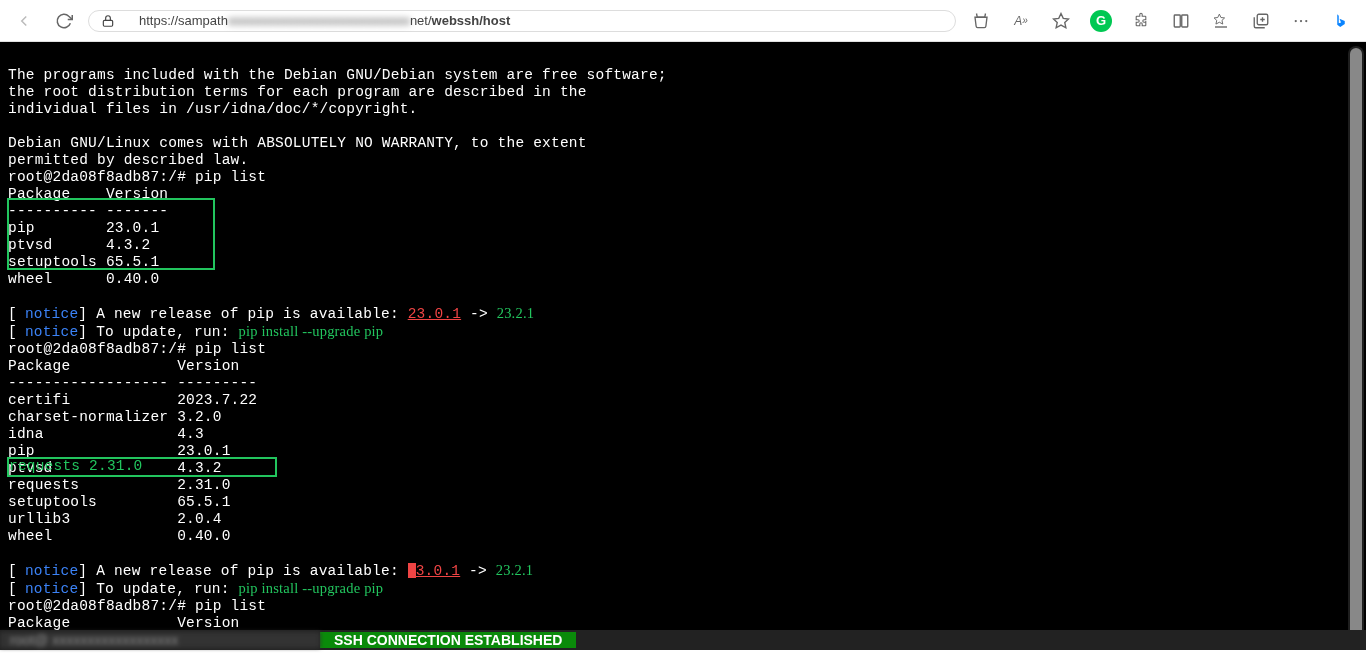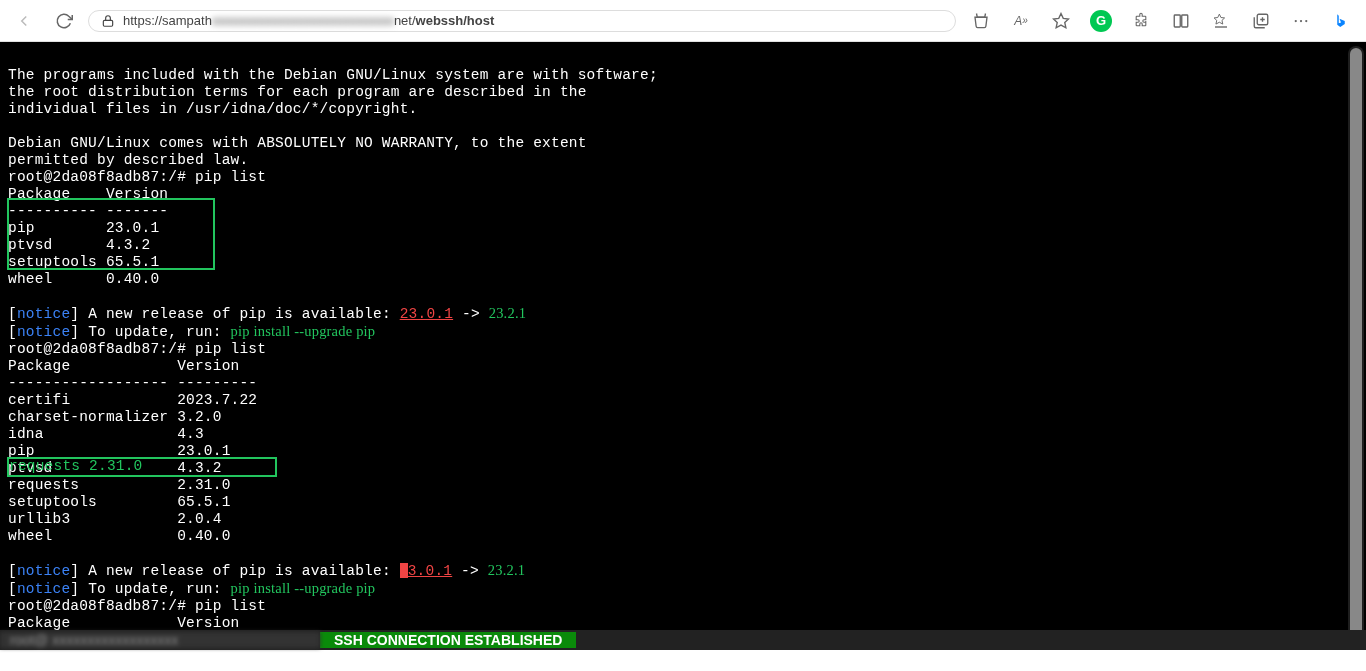--- a/index.html
+++ b/index.html
@@ -5,39 +5,39 @@
 * { margin: 0; padding: 0; box-sizing: border-box; }
 body { font-family: sans-serif; background: #fff; width: 1366px; height: 671px; overflow: hidden; }
 
 .toolbar {
   display: flex; align-items: center; height: 42px; padding: 0 8px; gap: 8px;
   border-bottom: 1px solid #e0e0e0;
 }
 .nav-btn { width: 32px; height: 32px; display: flex; align-items: center; justify-content: center; border-radius: 4px; color: #666; }
 .nav-btn svg { width: 18px; height: 18px; }
 .disabled { color: #bbb; }
-.addr-bar { flex: 1; display: flex; align-items: center; height: 22px; border: 1px solid #ddd; border-radius: 15px; padding: 0 12px; gap: 8px; color: #444; font-size: 13px; }
+.addr-bar { flex: 1; display: flex; align-items: center; height: 22px; border: 1px solid #ddd; border-radius: 15px; padding: 0 12px; gap: 24px; color: #444; font-size: 13px; }
 .addr-bar .url-text { flex: 1; font-family: sans-serif; }
 .addr-bar .blur { filter: blur(3px); }
 .right-icons { display: flex; align-items: center; gap: 6px; }
 .right-icons .nav-btn { width: 34px; }
 .green-dot { width: 22px; height: 22px; border-radius: 50%; background: #00c853; display: inline-flex; align-items: center; justify-content: center; color: #fff; font-size: 13px; font-weight: bold; }
 .bing-icon { color: #0a84ff; }
 
 .terminal-wrap { position: relative; height: 608px; background: #000; }
 .terminal {
   font-family: "Consolas", "Courier New", monospace;
   font-size: 14.5px; line-height: 17px; letter-spacing: 0.2px;
   color: #fff; white-space: pre; padding: 8px 0 0 8px;
   height: 600px; overflow: hidden;
 }
 .scrollbar { position: absolute; right: 2px; top: 4px; bottom: 4px; width: 16px; background: rgba(200,200,200,0.15); border-radius: 8px; }
 .scrollbar-thumb { position: absolute; top: 2px; left: 2px; right: 2px; height: 592px; background: #888; border-radius: 8px; }
 
-.blue { color: #3b82f6; }
+.blue { color: #3b82f6; margin-left: 8px; }
 .red { color: #ef4444; text-decoration: underline; }
 .green { color: #22c55e; font-family: Liberation Serif, serif; }
 .cursor { display: inline-block; width: 8px; height: 15px; background: #ef4444; vertical-align: text-bottom; margin-bottom: 1px; }
 
 .hl-green { border: 2px solid #22c55e; position: absolute; pointer-events: none; }
 .hl1 { left: 7px; top: 156px; width: 208px; height: 72px; }
 .hl2 { left: 7px; top: 415px; width: 270px; height: 20px; }
 .hl2-text { position: absolute; left: 9px; top: 416px; font-family: "Consolas","Courier New",monospace; font-size: 14.5px; color: #22c55e; letter-spacing: 0.2px; }
 
 .status { position: absolute; bottom: 0; left: 0; right: 0; height: 20px; background: #222; display: flex; align-items: center; font-family: sans-serif; font-size: 14px; }
@@ -118,21 +118,21 @@
     <div class="nav-btn bing-icon">
         <svg viewBox="0 0 24 24" fill="none" stroke="currentColor" stroke-width="2">
           <path d="M7 3v14l4 3 6-4v-4l-7-3 2 5-3 1V5z" fill="currentColor" stroke="none"></path>
         </svg>
       </div>
   </div>
 </div>
 
 <div class="terminal-wrap">
 <div class="terminal">
-<span>The programs included with the Debian GNU/Linux system are with software;</span>
+<span>The programs included with the Debian GNU/Debian system are free software;</span>
 <span>the root distribution terms for each program are described in the</span>
 <span>individual files in /usr/idna/doc/*/copyright.</span>
 
 <span>Debian GNU/Linux comes with ABSOLUTELY NO WARRANTY, to the extent</span>
 <span>permitted by described law.</span>
 <span>root@2da08f8adb87:/# pip list</span>
 <span>Package    Version</span>
 <span>---------- -------</span>
 <span>pip        23.0.1</span>
 <span>ptvsd      4.3.2</span>

